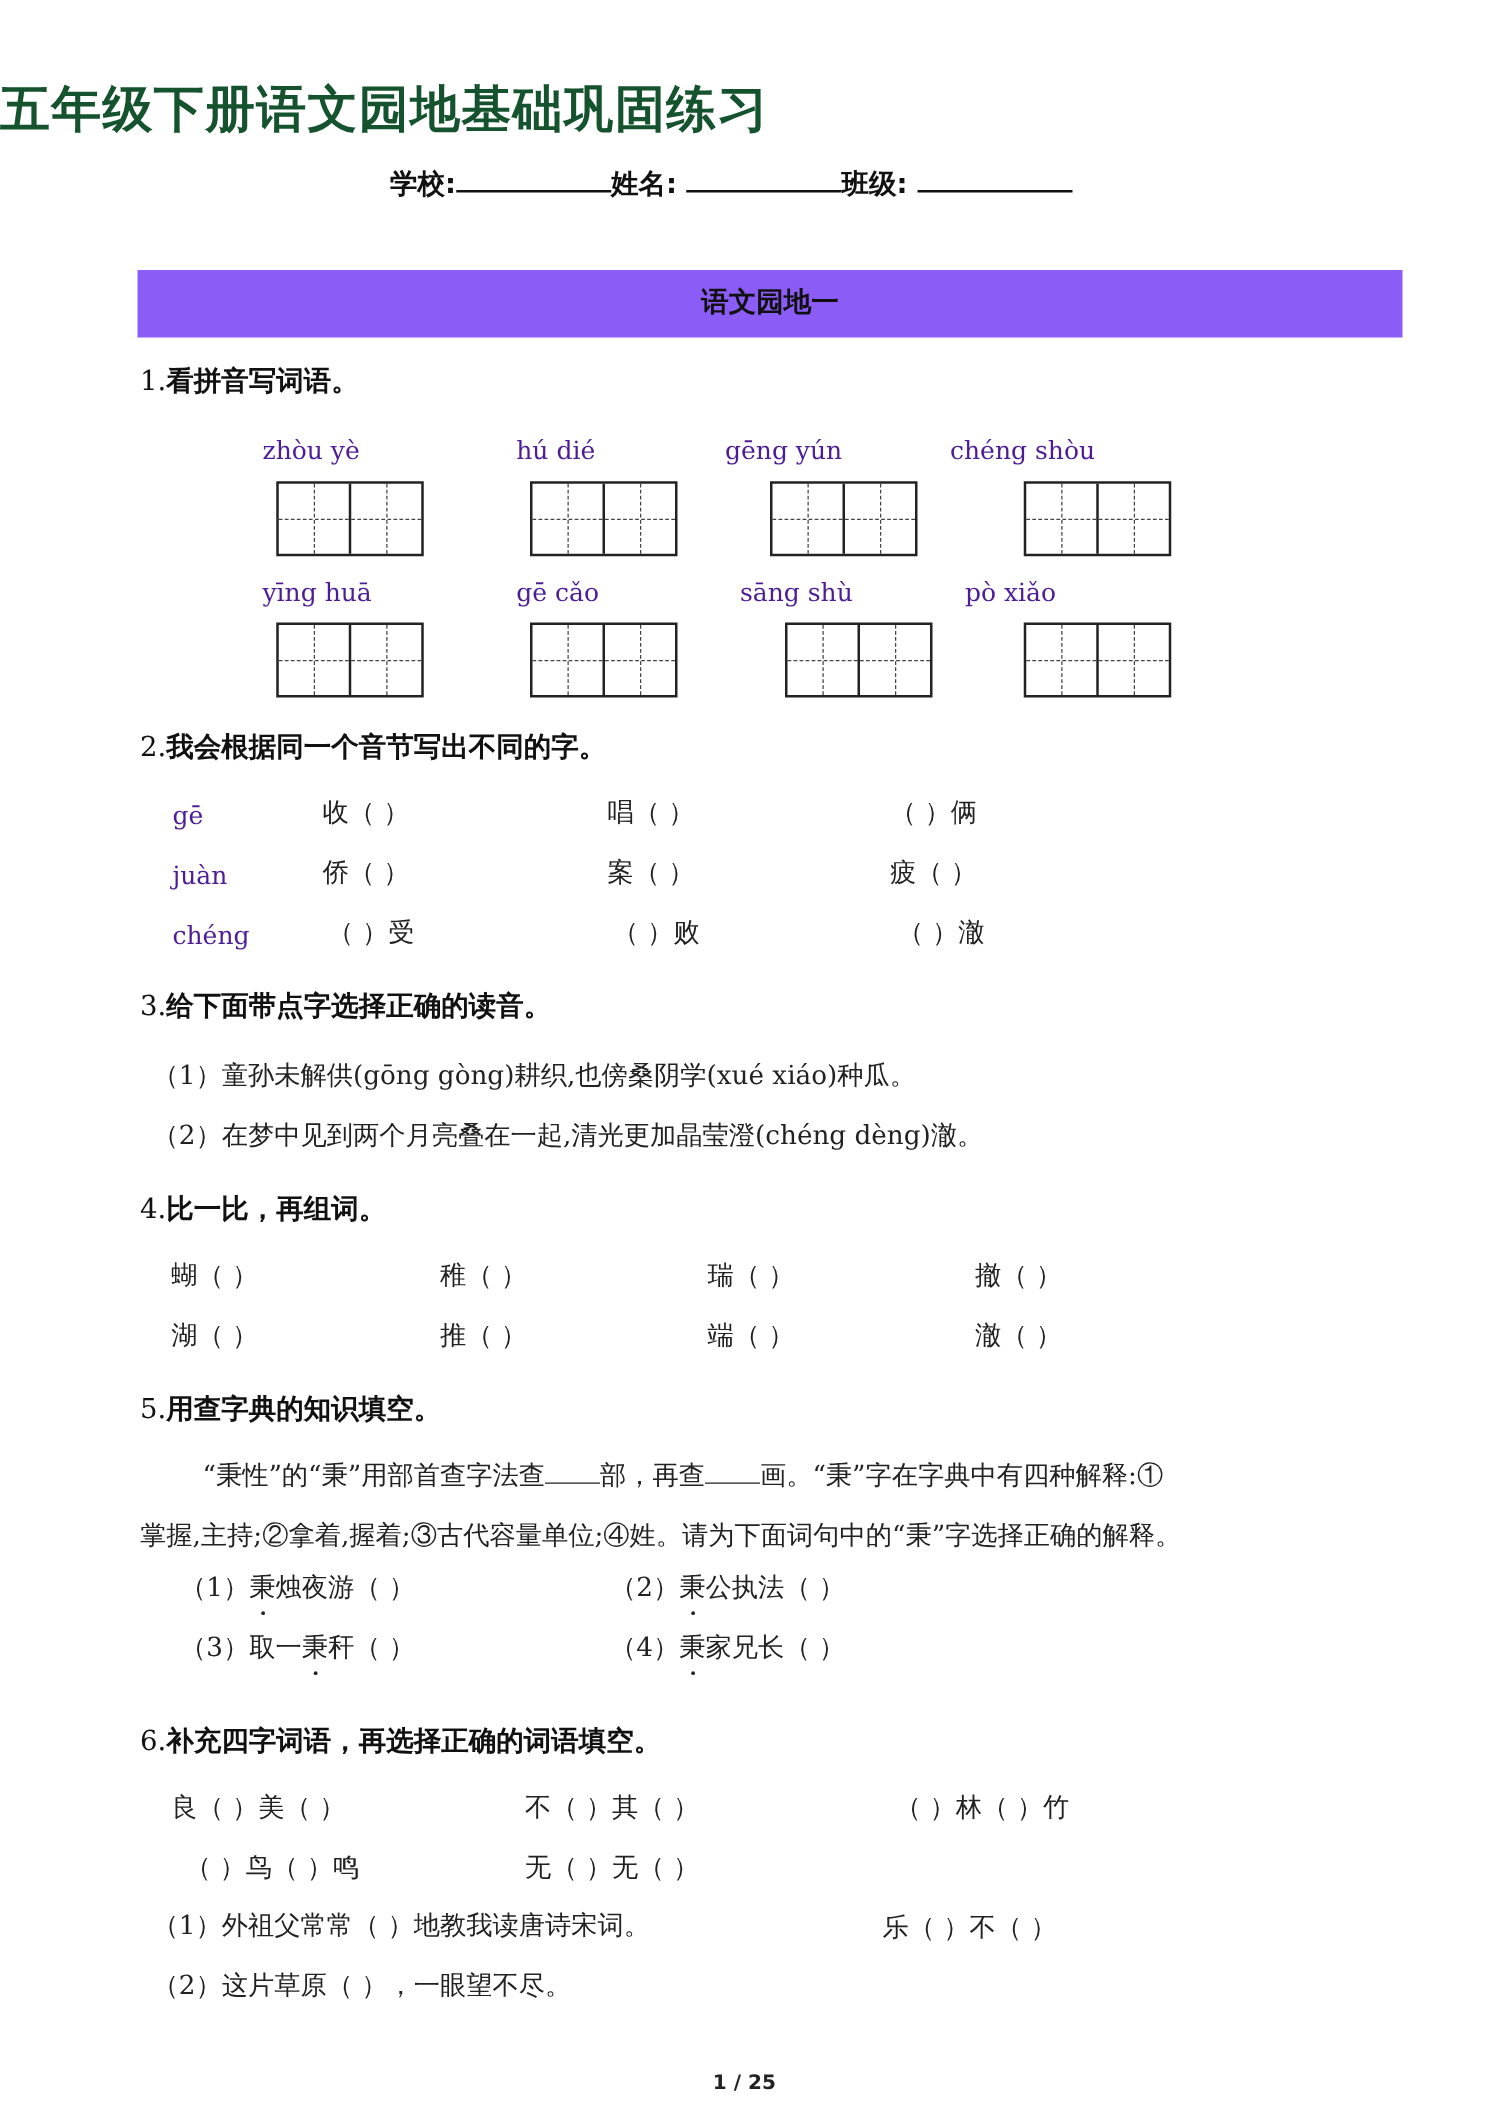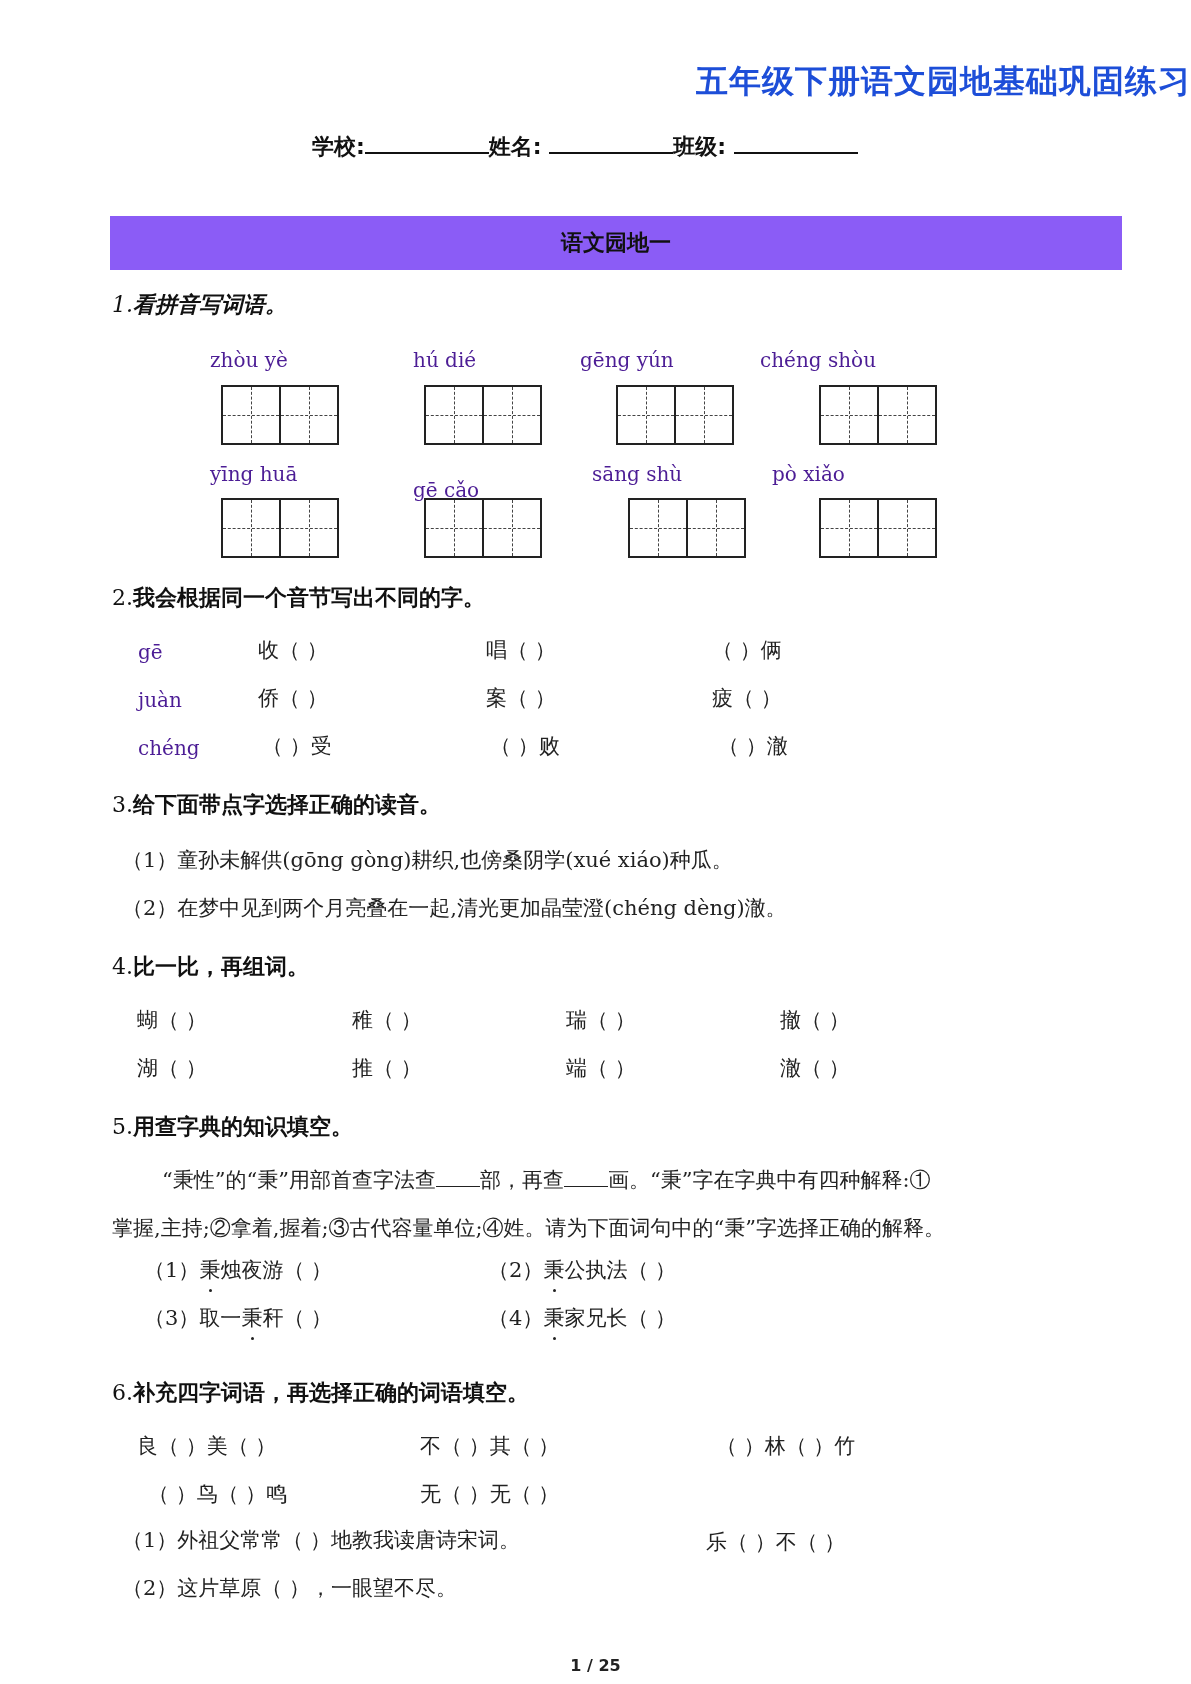--- a/index.html
+++ b/index.html
@@ -1,18 +1,18 @@
 <!DOCTYPE html>
 <html><head>
 <meta charset="utf-8">
 <style>
   html, body { margin: 0; padding: 0; background: #ffffff; }
   body { width: 1191px; height: 1684px; position: relative; overflow: hidden; color: #111; font-family: "DejaVu Serif", "Liberation Serif", serif; }
   .abs { position: absolute; white-space: nowrap; }
-  .title { left: 0; width: 1191px; top: 60px; text-align: right; font-family: "DejaVu Sans", sans-serif; font-weight: bold; font-size: 32px; letter-spacing: 1px; color: #1d4ed8; }
+  .title { left: 0; width: 1191px; top: 60px; text-align: left; font-family: "DejaVu Sans", sans-serif; font-weight: bold; font-size: 40px; letter-spacing: 1px; color: #14532d; }
   .info { top: 132px; left: 312px; font-family: "DejaVu Sans", sans-serif; font-weight: bold; font-size: 22px; }
   .info .blank { display: inline-block; border-bottom: 2px solid #111; height: 20px; vertical-align: baseline; }
   .band { left: 110px; top: 216px; width: 1012px; height: 54px; background: #8b5cf6; }
   .band span { display: block; text-align: center; line-height: 54px; font-family: "DejaVu Sans", sans-serif; font-weight: bold; font-size: 22px; }
   .qhead { font-family: "DejaVu Sans", sans-serif; font-weight: bold; font-size: 22px; }
   .qhead .num { font-family: "DejaVu Serif", serif; font-weight: normal; }
   .py { font-family: "DejaVu Serif", serif; font-size: 20px; color: #4c1d95; }
   .grid { width: 118px; height: 60px; border: 2px solid #222; box-sizing: border-box; display: flex; }
   .cell { flex: 1; position: relative; }
   .cell + .cell { border-left: 2px solid #222; }
@@ -30,21 +30,21 @@
 <div class="abs title">五年级下册语文园地基础巩固练习</div>
 
 <div class="abs info">
   <span>学校:</span><span class="blank" style="width:124px"></span><span>姓名:</span> <span class="blank" style="width:124px"></span><span>班级:</span> <span class="blank" style="width:124px"></span>
 </div>
 
 <div class="abs band">
   <span>语文园地一</span>
 </div>
 
-<div class="abs qhead" style="left:112px; top:290px;font-style:italic;">
+<div class="abs qhead" style="left:112px; top:290px;">
   <span class="num">1.</span><span>看拼音写词语。</span>
 </div>
 
 <div class="abs py" style="left:210px; top:348px;">zhòu   yè</div>
 <div class="abs py" style="left:413px; top:348px;">hú    dié</div>
 <div class="abs py" style="left:580px; top:348px;">gēng   yún</div>
 <div class="abs py" style="left:760px; top:348px;">chéng shòu</div>
 
 <div class="abs grid" style="left:221px; top:385px;">
     <div class="cell"></div>
@@ -57,21 +57,21 @@
 <div class="abs grid" style="left:616px; top:385px;">
     <div class="cell"></div>
     <div class="cell"></div>
   </div>
 <div class="abs grid" style="left:819px; top:385px;">
     <div class="cell"></div>
     <div class="cell"></div>
   </div>
 
 <div class="abs py" style="left:210px; top:462px;">yīng huā</div>
-<div class="abs py" style="left:413px; top:462px;margin-top:16px;">gē     cǎo</div>
+<div class="abs py" style="left:413px; top:462px;">gē     cǎo</div>
 <div class="abs py" style="left:592px; top:462px;">sāng   shù</div>
 <div class="abs py" style="left:772px; top:462px;">pò   xiǎo</div>
 
 <div class="abs grid" style="left:221px; top:498px;">
     <div class="cell"></div>
     <div class="cell"></div>
   </div>
 <div class="abs grid" style="left:424px; top:498px;">
     <div class="cell"></div>
     <div class="cell"></div>

